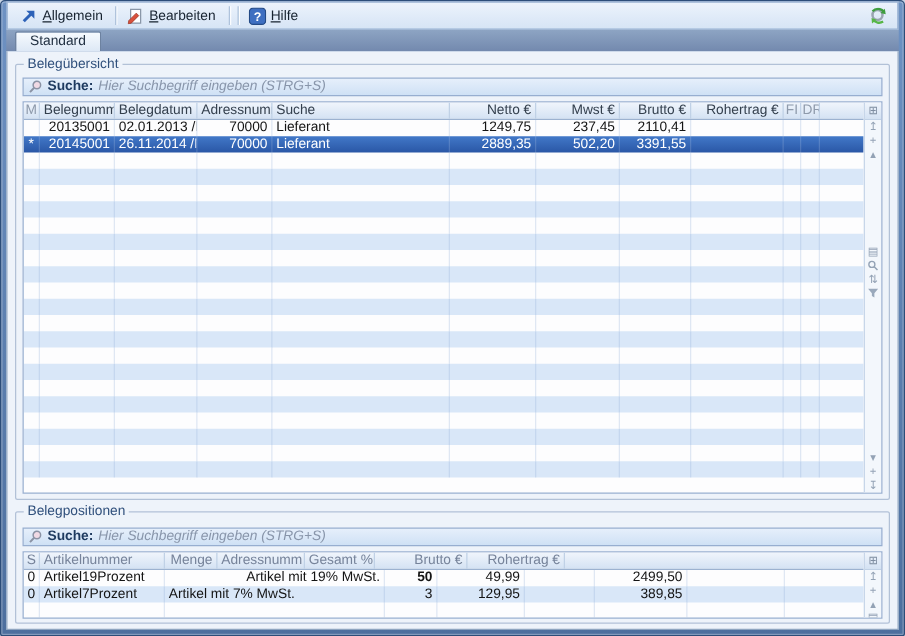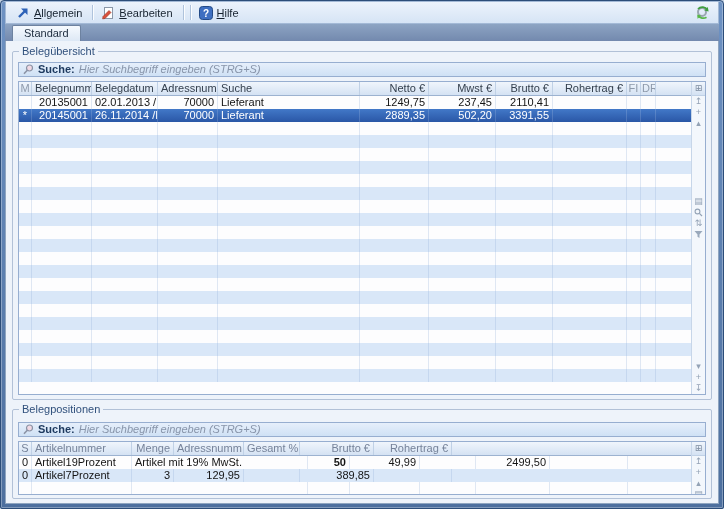--- a/index.html
+++ b/index.html
@@ -506,31 +506,32 @@
               <span class="td r" style="width: 70px;">Adressnumm €</span>
               <span class="td r" style="width: 56px;">Gesamt %</span>
               <span class="td r" style="width: 74px;">Brutto €</span>
               <span class="td r" style="width: 78px;">Rohertrag €</span>
               <span class="td fill"></span>
             </div>
           <div class="gbody">
               <div class="tr">
                 <span class="td c" style="width: 13px;">0</span>
                 <span class="td " style="width: 100px;">Artikel19Prozent</span>
-                <span class="td " style="width: 176px;">Artikel mit 19% MwSt.</span>
+                <span class="td " style="width: 176px; text-align: right;">Artikel mit 19% MwSt.</span>
                 <span class="td r" style="width: 42px; font-weight: bold;">50</span>
                 <span class="td r" style="width: 70px;">49,99</span>
                 <span class="td r" style="width: 56px;"></span>
                 <span class="td r" style="width: 74px;">2499,50</span>
                 <span class="td r" style="width: 78px;"></span>
                 <span class="td fill"></span>
               </div>
               <div class="tr alt">
                 <span class="td c" style="width: 13px;">0</span>
                 <span class="td " style="width: 100px;">Artikel7Prozent</span>
+                <span class="td " style="width: 176px;">Artikel mit 7% MwSt.</span>
                 <span class="td r" style="width: 42px;">3</span>
                 <span class="td r" style="width: 70px;">129,95</span>
                 <span class="td r" style="width: 56px;"></span>
                 <span class="td r" style="width: 74px;">389,85</span>
                 <span class="td r" style="width: 78px;"></span>
                 <span class="td fill"></span>
               </div>
               <div class="tr">
                 <span class="td c" style="width: 13px;"></span>
                 <span class="td " style="width: 100px;"></span>

